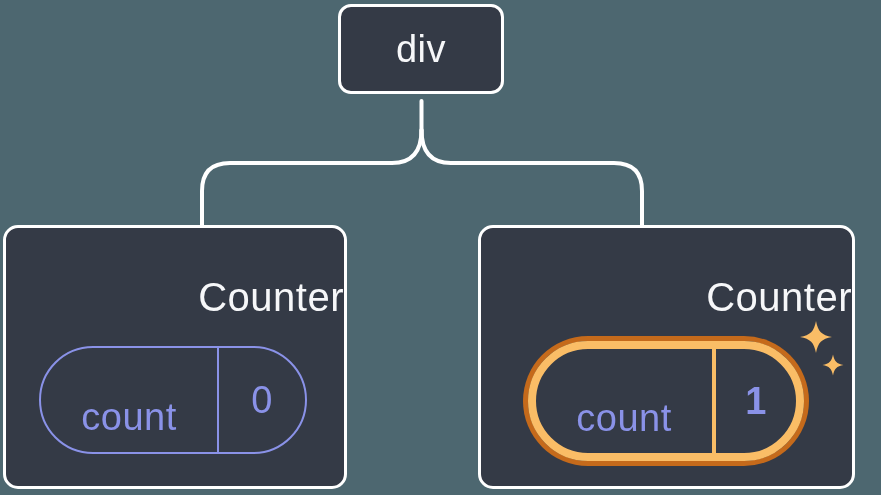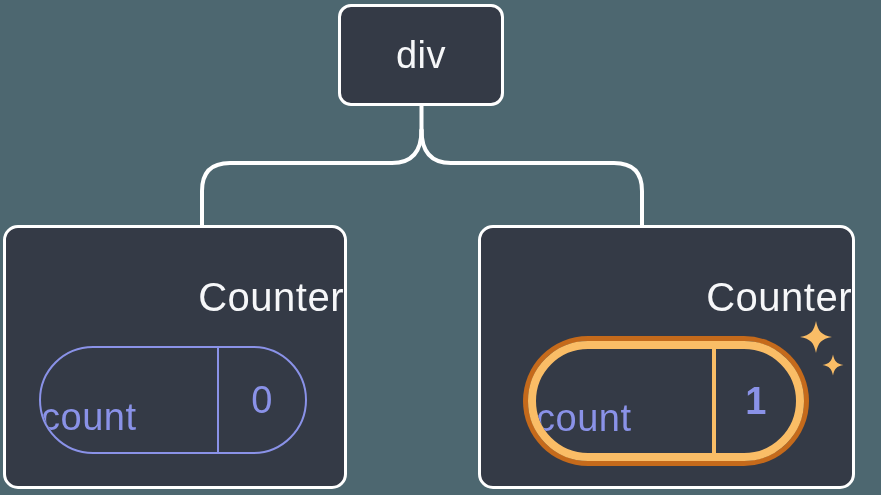--- a/index.html
+++ b/index.html
@@ -26,21 +26,21 @@
 
   .node {
     position: absolute;
     background: var(--node-fill, #343a46);
     border: 3px solid var(--node-border, #ffffff);
     z-index: 2;
   }
 
   .root-node {
     left: 338px; top: 4px;
-    width: 166px; height: 102px;
+    width: 166px; height: 90px;
     border-radius: 13px;
     display: flex;
     align-items: center;
     justify-content: center;
   }
 
   .root-label {
     color: var(--title-text, #f6f7f9);
     font-size: 38px;
     font-weight: 400;
@@ -82,20 +82,21 @@
     left: 47px; top: 113px;
     width: 276px; height: 120px;
     border: 8px solid var(--highlight-inner, #fabd66);
     box-shadow: 0 0 0 5px var(--highlight-outer, #c56a1b);
   }
 
   .pill-key-section {
     flex: 1;
     display: flex;
     align-items: center;
+    justify-content: center;
     margin-top: 35px;
   }
 
   .pill-value-section {
     display: flex;
     align-items: center;
     justify-content: center;
   }
 
   .state-pill.plain .pill-value-section {

